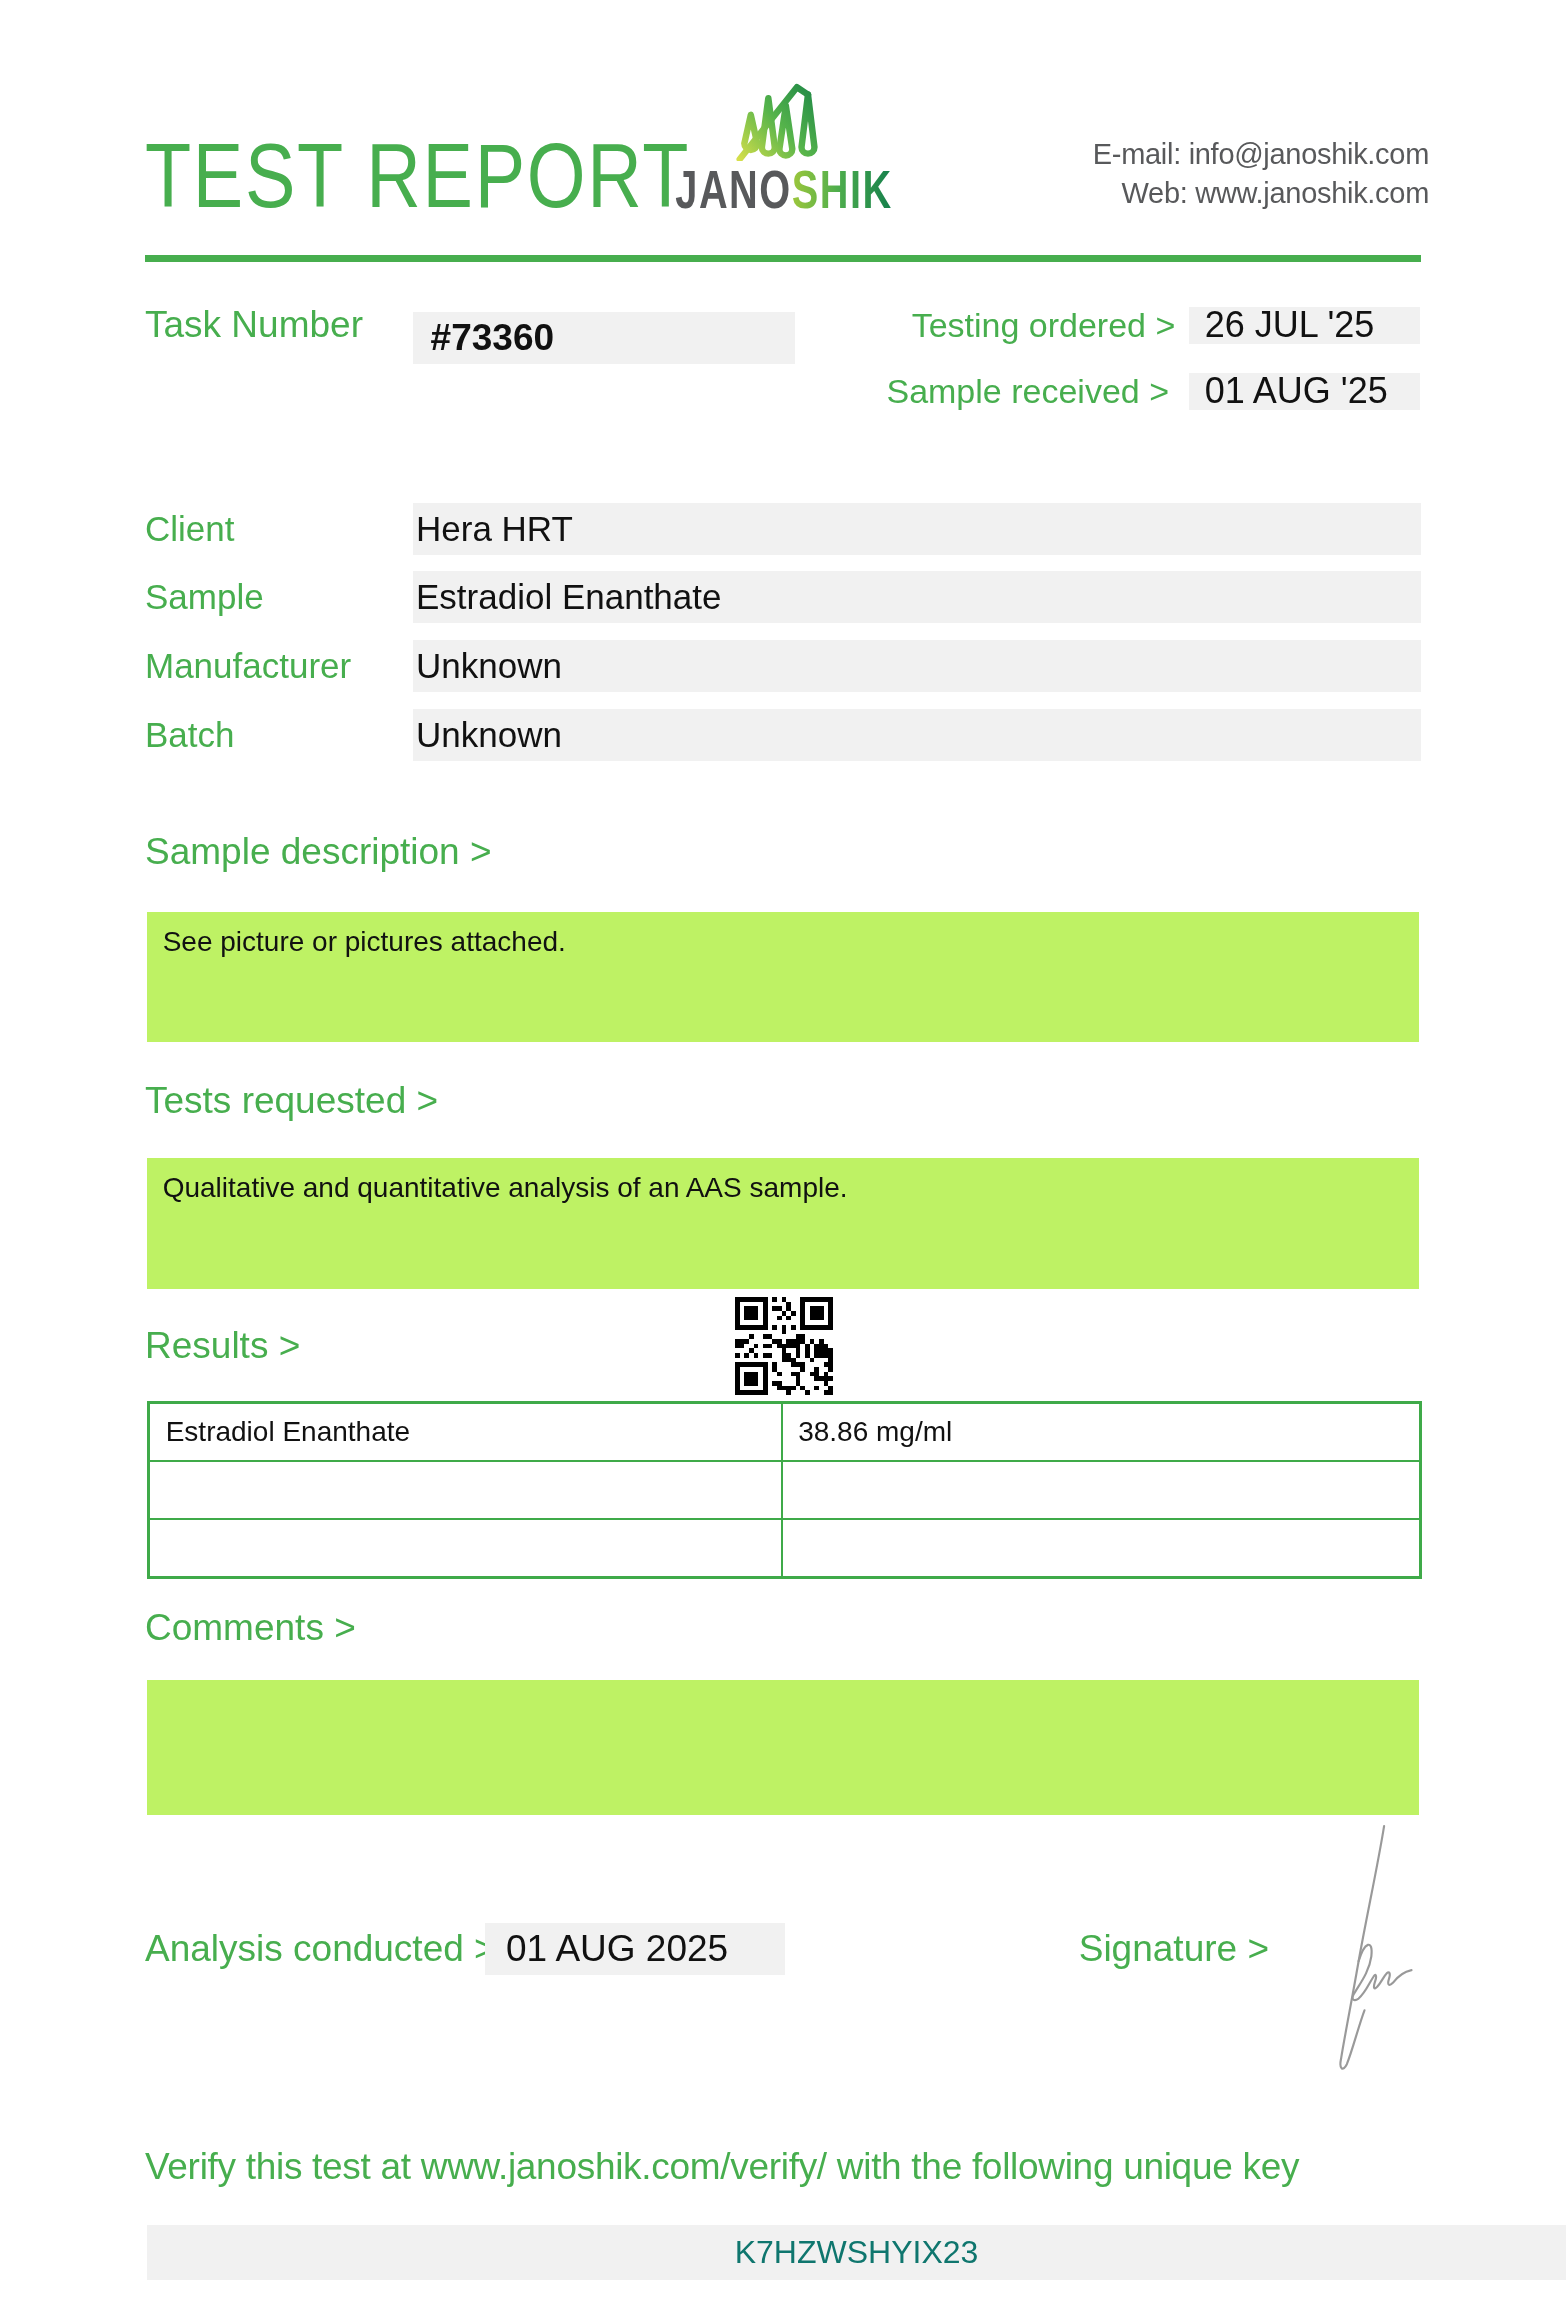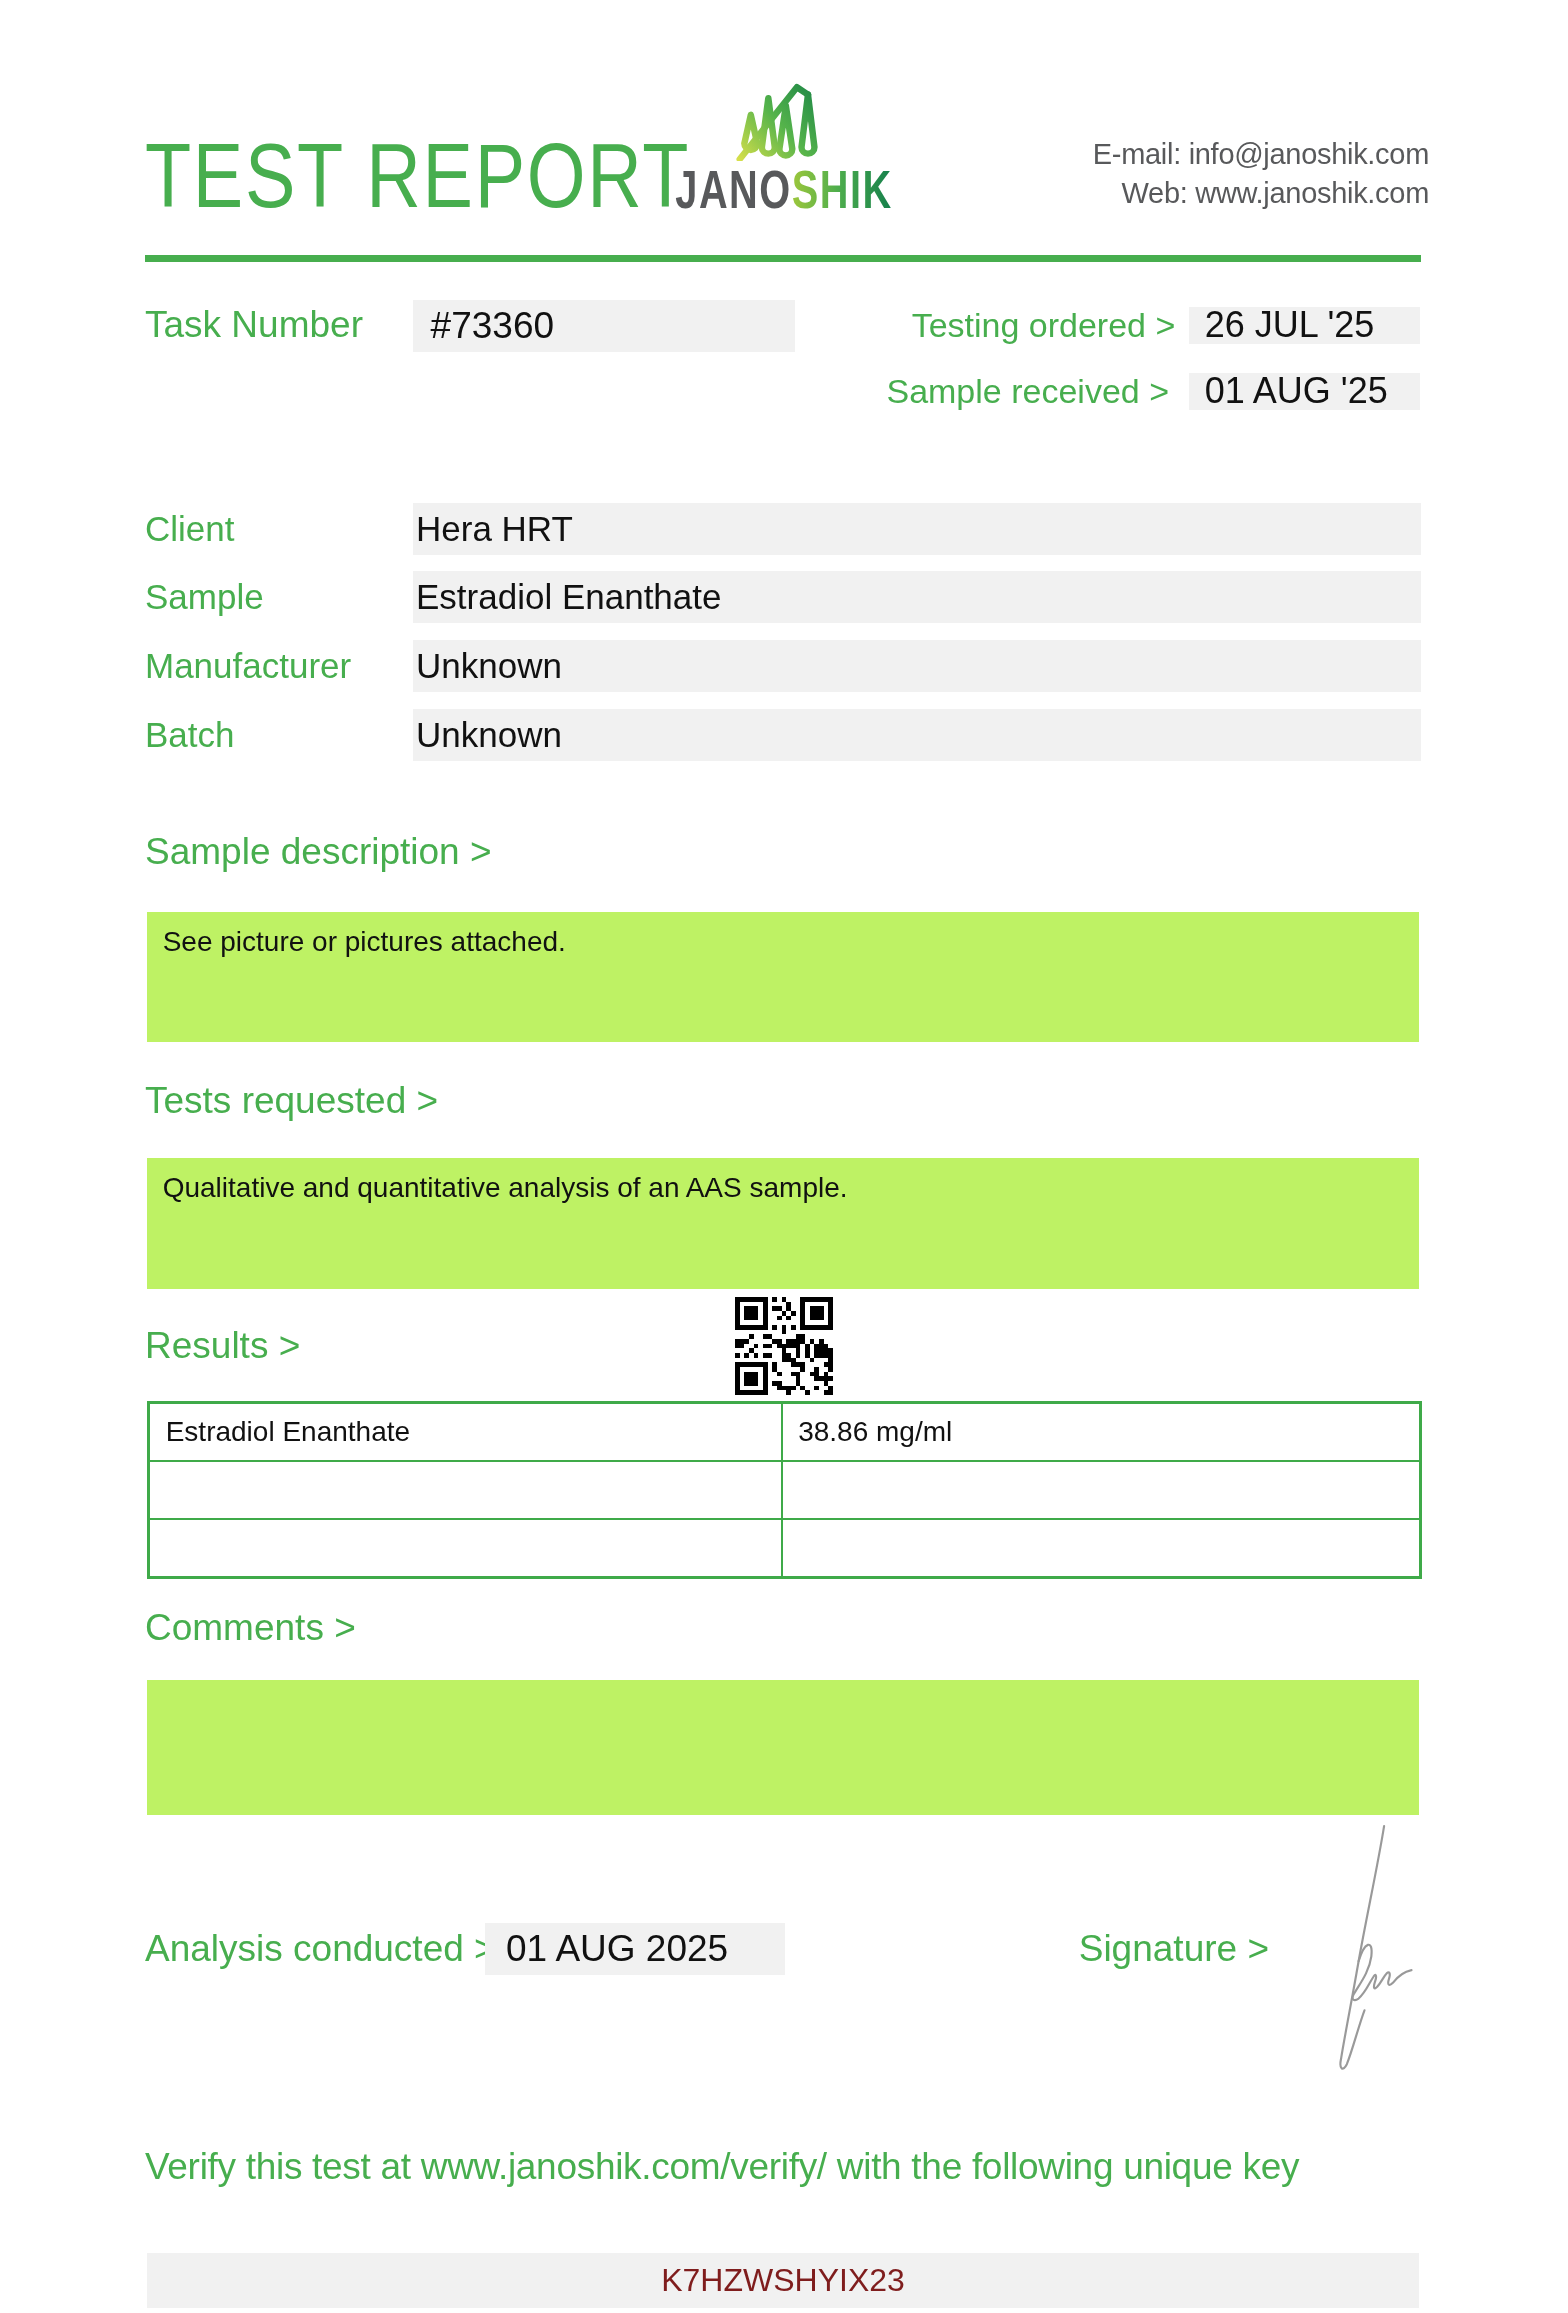--- a/index.html
+++ b/index.html
@@ -46,21 +46,21 @@
   }
   .rule{left:145px;top:255px;width:1276px;height:6.9px;background:#47AE4E;}
 
   
   .green-label{color:#47AE4E;white-space:nowrap;}
   .gbox{background:#F1F1F1;display:flex;align-items:center;}
   .heading{font-size:37px;line-height:45px;color:#47AE4E;white-space:nowrap;}
 
   
   .task-label{left:145px;top:299px;height:52px;display:flex;align-items:center;font-size:37px;}
-  .task-box{left:413px;top:300px;width:382px;height:52px;font-size:37px;padding-left:17.6px;box-sizing:border-box;}
+  .task-box{left:413px;top:312px;width:382px;height:52px;font-size:37px;padding-left:17.6px;box-sizing:border-box;font-weight:bold;}
   .date-row{left:863px;width:557px;height:52px;display:flex;align-items:center;justify-content:flex-end;gap:13.7px;}
   .date-row .lbl{font-size:34px;}
   .date-box{width:231px;height:37px;font-size:36px;padding-left:15.7px;box-sizing:border-box;background:#F1F1F1;display:flex;align-items:center;flex:none;}
   .row1{top:299px;justify-content:flex-end;} .row2{top:365px;gap:20px;}
 
   
   .info-row{left:145px;width:1276px;height:52px;display:flex;}
   .info-label{width:268px;display:flex;align-items:center;font-size:35px;}
   .info-value{flex:1;height:52px;font-size:35px;padding-left:3px;box-sizing:border-box;background:#F1F1F1;display:flex;align-items:center;}
 
@@ -80,21 +80,21 @@
   }
   .results-table{border:3.9px solid #3FAA49;}
 
   
   .analysis-label{left:145px;top:1923px;height:52px;display:flex;align-items:center;font-size:37px;}
   .analysis-box{left:485px;top:1923px;width:300px;height:52px;font-size:37px;padding-left:21px;box-sizing:border-box;}
   .signature-label{left:931px;top:1923px;width:338px;height:52px;display:flex;align-items:center;justify-content:flex-end;font-size:37px;}
   .signature-svg{left:1290px;top:1823px;width:147px;height:257px;}
 
   .verify-text{left:145px;top:2143px;width:1276px;font-size:37px;line-height:47px;color:#47AE4E;letter-spacing:-0.3px;white-space:nowrap;}
-  .key-box{left:147px;top:2225px;width:1272px;height:55px;justify-content:center;font-size:32px;color:#7f1d1d;margin-top:28px;}
+  .key-box{left:147px;top:2225px;width:1419px;height:55px;justify-content:center;font-size:32px;color:#0f766e;}
   .qr{left:735px;top:1297px;width:98px;height:98px;}
 </style>
 </head>
 <body>
 
 <div class="page">
 
   <div class="abs title">TEST REPORT</div>
 
   <div class="abs logo">

